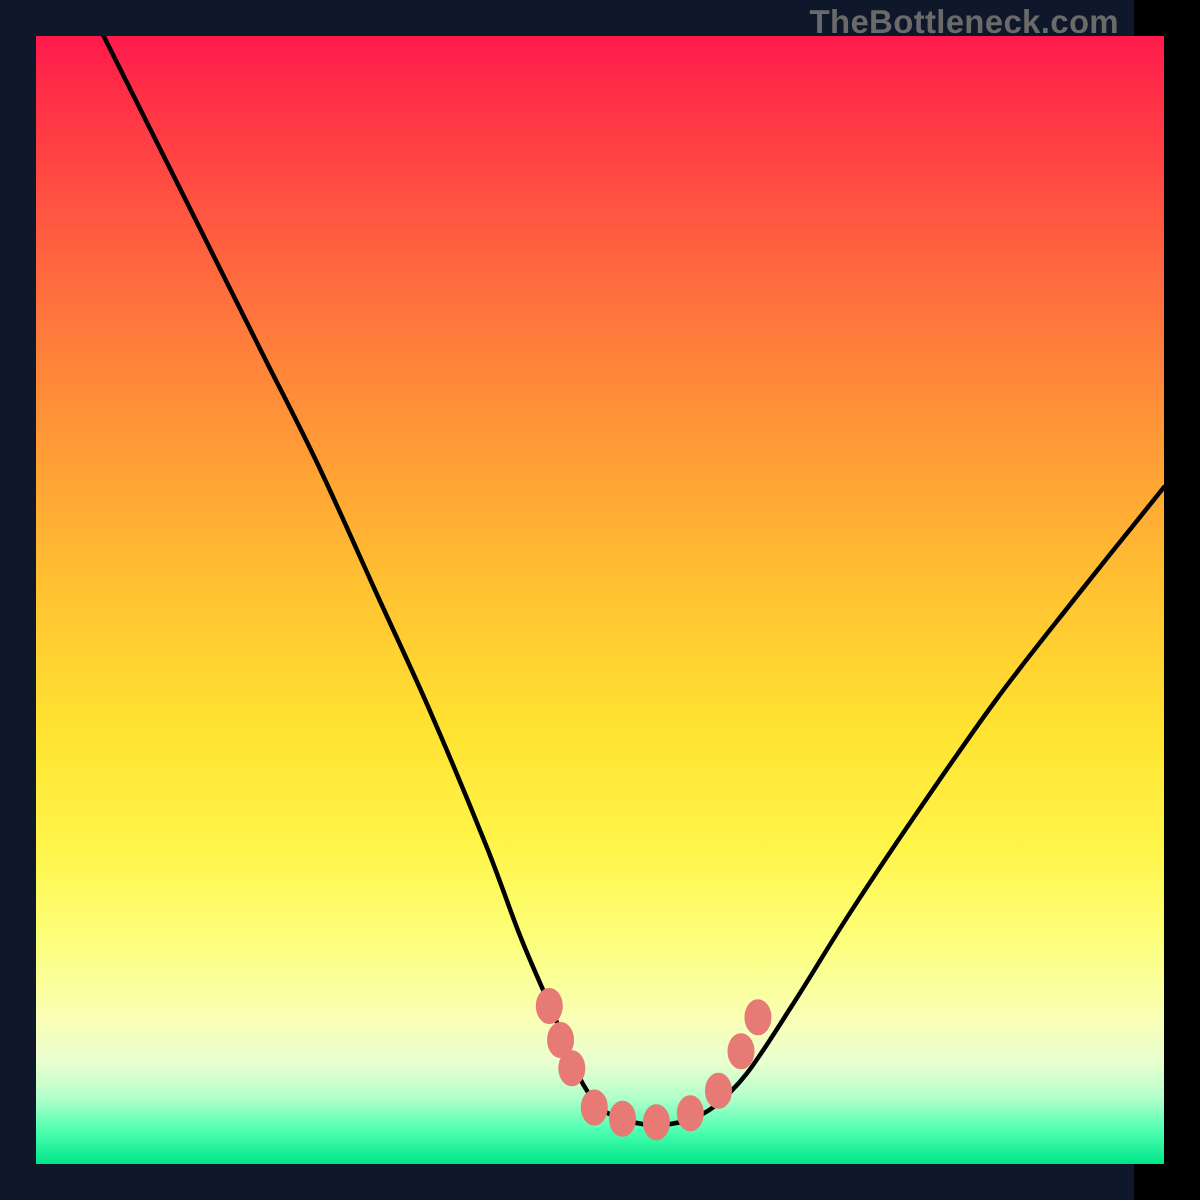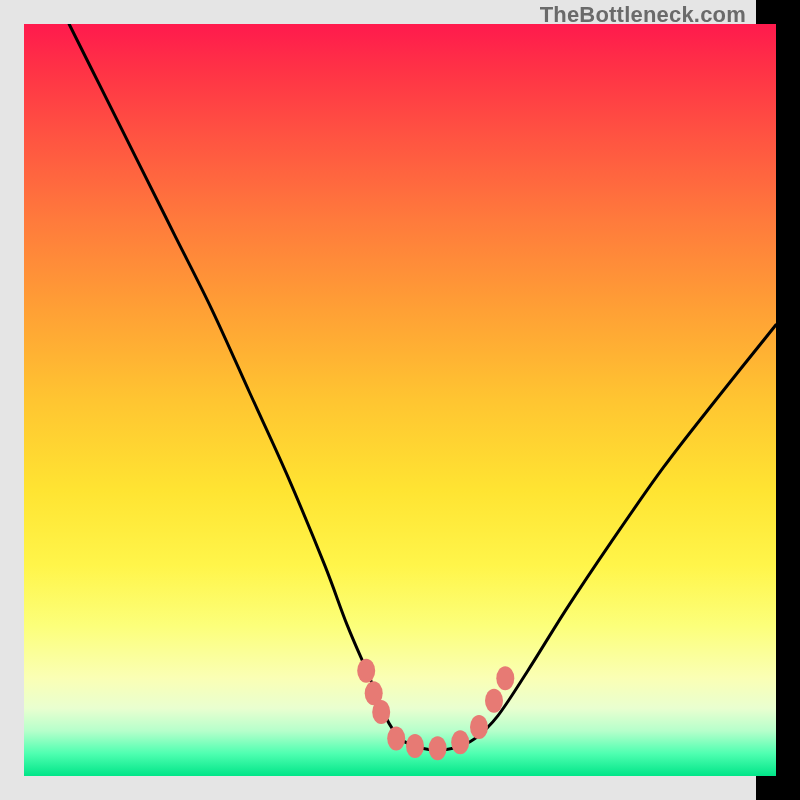--- a/index.html
+++ b/index.html
@@ -10,21 +10,21 @@
     background: #000;
     overflow: hidden;
     font-family: Arial, Helvetica, sans-serif;
   }
   .frame {
     position: absolute;
     left: 0;
     top: 0;
     width: 756px;
     height: 800px;
-    background: #e5e5e5;
+    background: #0f172a;
   }
   .plot {
     position: absolute;
     left: 24px;
     top: 24px;
     width: 752px;
     height: 752px;
     background: linear-gradient(to bottom,
       #ff1a4d 0%,
       #ff3246 6%,

